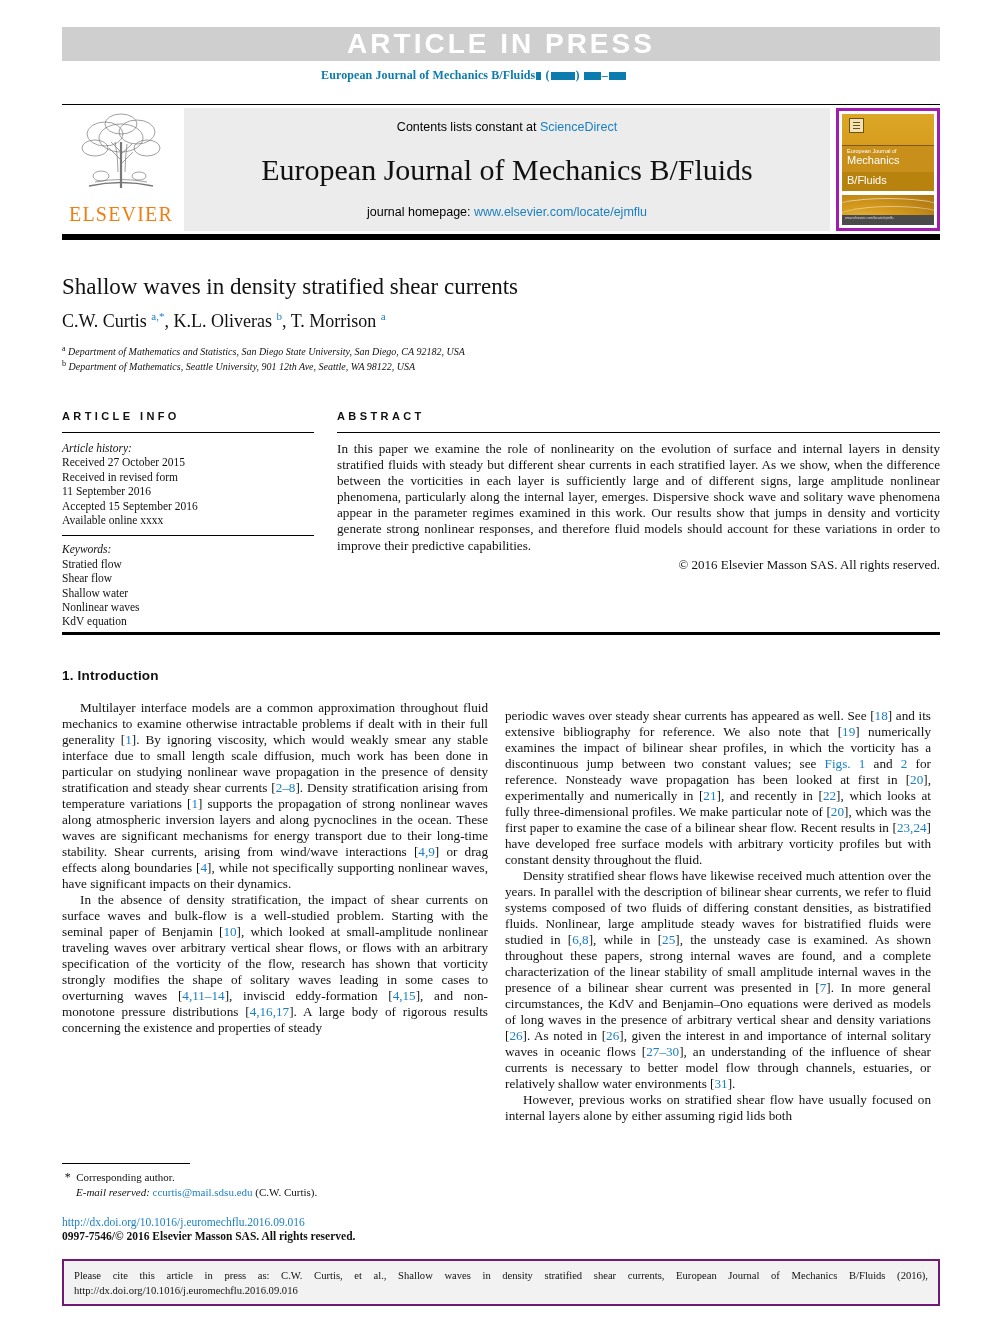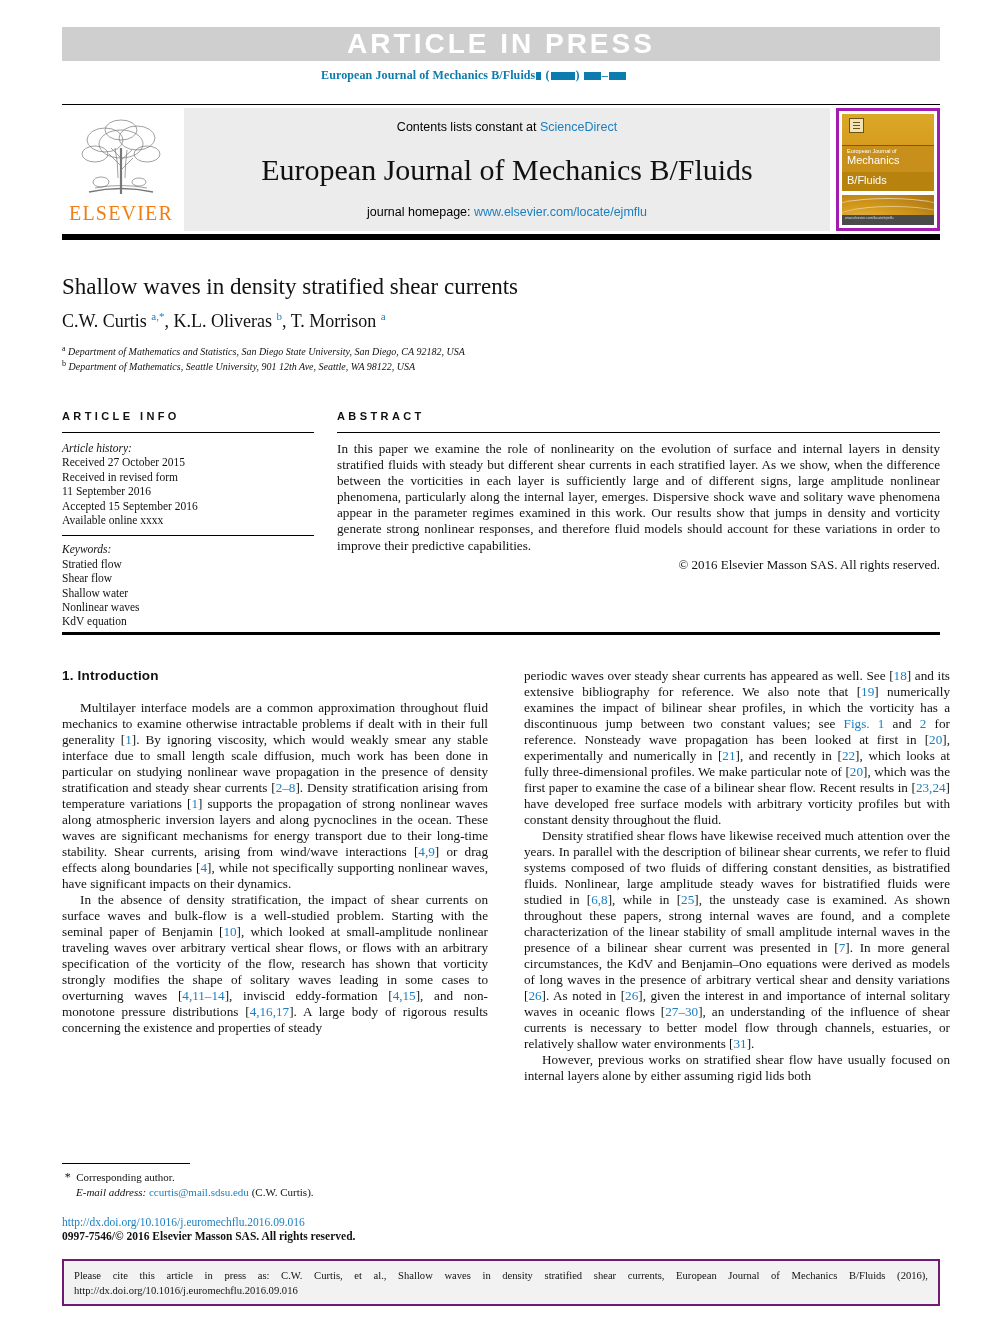--- a/index.html
+++ b/index.html
@@ -76,22 +76,23 @@
     width: 878px; height: 123px;
     display: flex;
     align-items: stretch;
   }
   .elsevier-logo {
     width: 118px;
     flex: 0 0 118px;
     display: flex;
     flex-direction: column;
     align-items: center;
-    justify-content: center;
+    justify-content: flex-start;
     padding-bottom: 2px;
+    gap: 7px;
   }
   .tree-svg { display:block; }
   .elsevier-word {
     font-family: "Liberation Serif", serif;
     color: #f07e13;
     font-size: 20px;
     letter-spacing: 1.2px;
     line-height: 1;
     margin-top: 1px;
   }
@@ -292,21 +293,21 @@
     position: absolute;
     top: 668px;
     width: 426px;
     font-family: "Liberation Serif", serif;
     font-size: 13.2px;
     line-height: 16.0px;
     text-align: justify;
     color: #111;
   }
   .col.left  { left: 62px; }
-  .col.right { left: 524px; }
+  .col.right { left: 505px; margin-top: 40px; }
   .col h2 {
     font-family: "Liberation Sans", sans-serif;
     font-size: 13.5px;
     font-weight: bold;
     margin: 0 0 16px 0;
     letter-spacing: .2px;
   }
   .col p { margin: 0; text-indent: 18px; }
   .ref { color: #1a7fc1; }
 
@@ -480,21 +481,21 @@
     <p>However, previous works on stratified shear flow have usually focused on internal layers alone by either assuming rigid lids both</p>
   </div>
 
   <div class="fn-rule"></div>
   <div class="footnote">
     <div>
       &nbsp;<span class="star">*</span>&nbsp;
       <span>Corresponding author.</span>
     </div>
     <div style="padding-left:14px">
-      <span class="em">E-mail address:</span>
+      <span class="em">E-mail reserved:</span>
       <span class="link">ccurtis@mail.sdsu.edu</span>
       <span>(C.W. Curtis).</span>
     </div>
   </div>
 
   <div class="doi-block">
     <div class="doi">http://dx.doi.org/10.1016/j.euromechflu.2016.09.016</div>
     <div class="copy">0997-7546/© 2016 Elsevier Masson SAS. All rights reserved.</div>
   </div>
 

